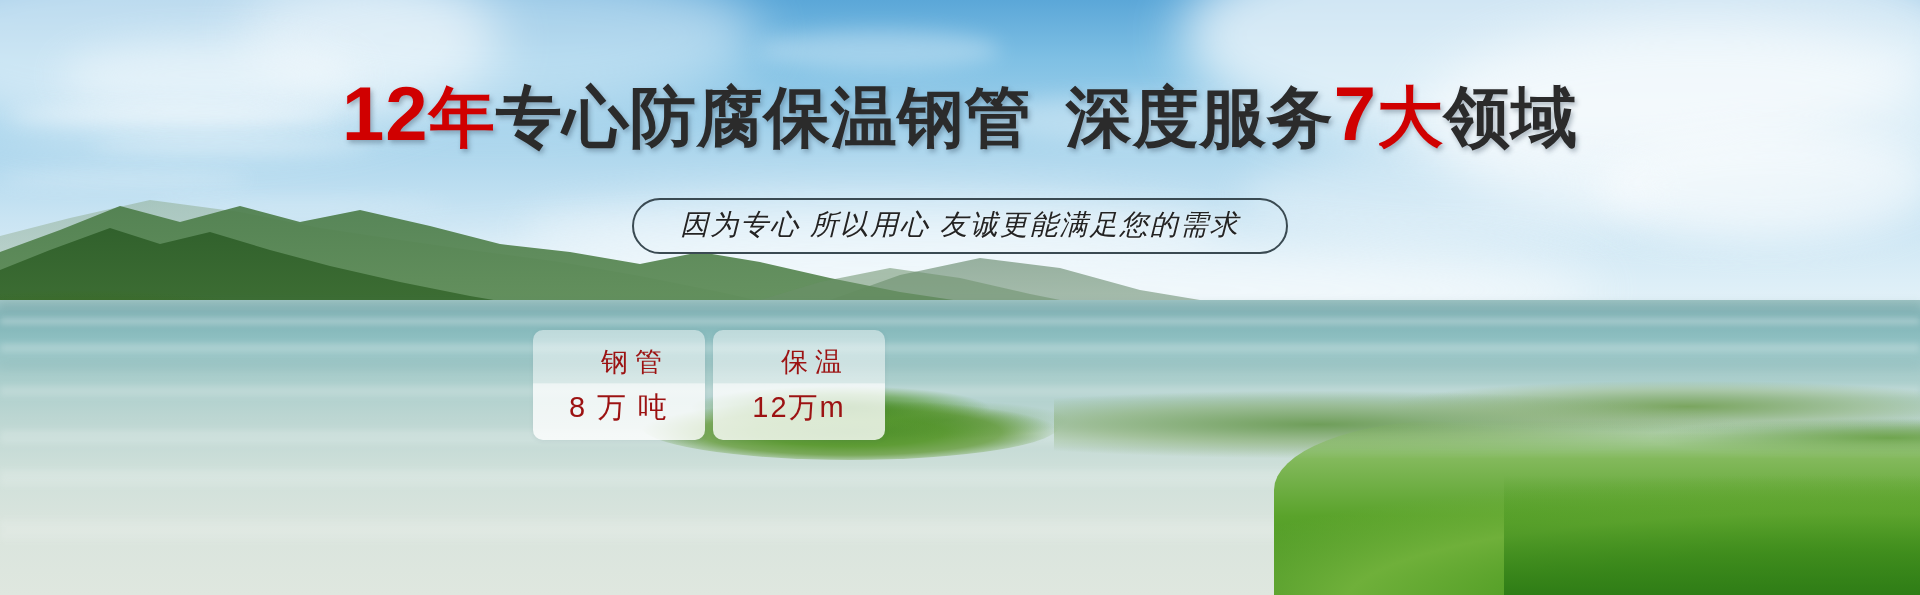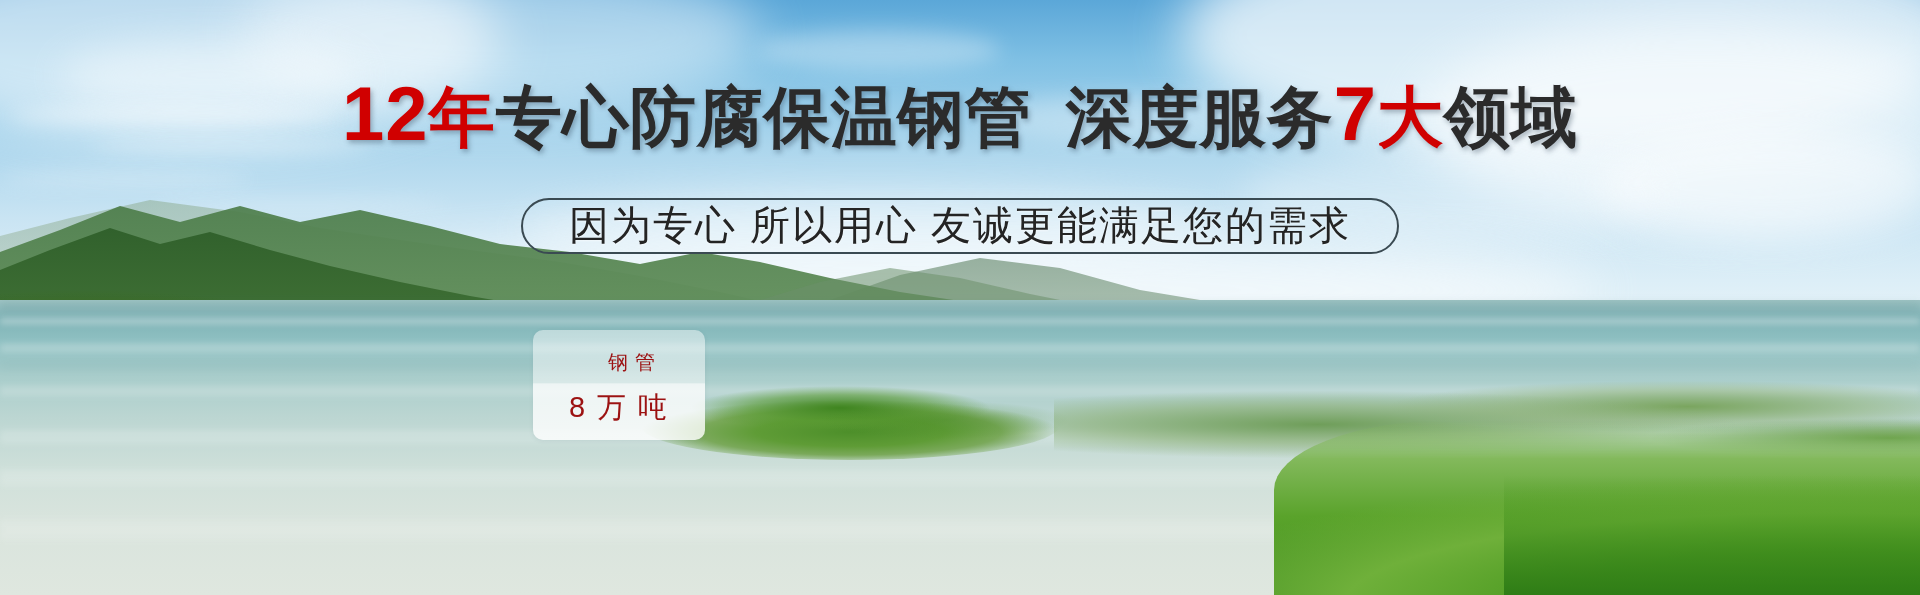--- a/index.html
+++ b/index.html
@@ -121,42 +121,43 @@
 
   
   .subtitle-wrap{
     position:absolute;left:0;top:198px;width:1920px;text-align:center;
   }
   .subtitle{
     display:inline-block;
     border:2px solid #3a4a52;
     border-radius:30px;
     padding:8px 46px 10px 46px;
-    font-size:40px;line-height:34px;
+    font-size:28px;line-height:34px;
     color:#242424;
     letter-spacing:2px;
     white-space:nowrap;
     text-shadow:0 1px 2px rgba(255,255,255,.55);
+    font-style:italic;
   }
 
   
   .cards{
     position:absolute;left:533px;top:330px;
     display:flex;gap:8px;
   }
   .card{
     width:172px;height:110px;
     background:linear-gradient(to bottom,rgba(255,255,255,.46) 0%,rgba(255,255,255,.52) 48%,rgba(255,255,255,.78) 49%,rgba(255,255,255,.80) 100%);
     border-radius:10px;
     display:flex;flex-direction:column;
     align-items:center;justify-content:center;
     box-shadow:0 1px 4px rgba(80,110,120,.12);
   }
   .card-label{
-    font-size:20px;line-height:30px;
+    font-size:27px;line-height:30px;
     color:#9c1212;letter-spacing:7px;
     padding-left:7px;
     margin-bottom:14px;
     font-family:"Liberation Serif","DejaVu Serif",serif;
     margin-left:25px;
   }
   .card-value{
     font-size:29px;line-height:32px;
     color:#9c1212;letter-spacing:2px;
     font-family:Liberation Sans, sans-serif;
@@ -254,16 +255,22 @@
   <div class="cards">
 
     <div class="card">
       <div class="card-label">钢管</div>
       <div class="card-value">
         <span>8 万 吨</span>
       </div>
     </div>
 
 
+    <div class="card">
+      <div class="card-label">保温</div>
+      <div class="card-value">
+        <span>12万m</span>
+      </div>
+    </div>
 
   </div>
 
 </div>
 
 </body></html>

